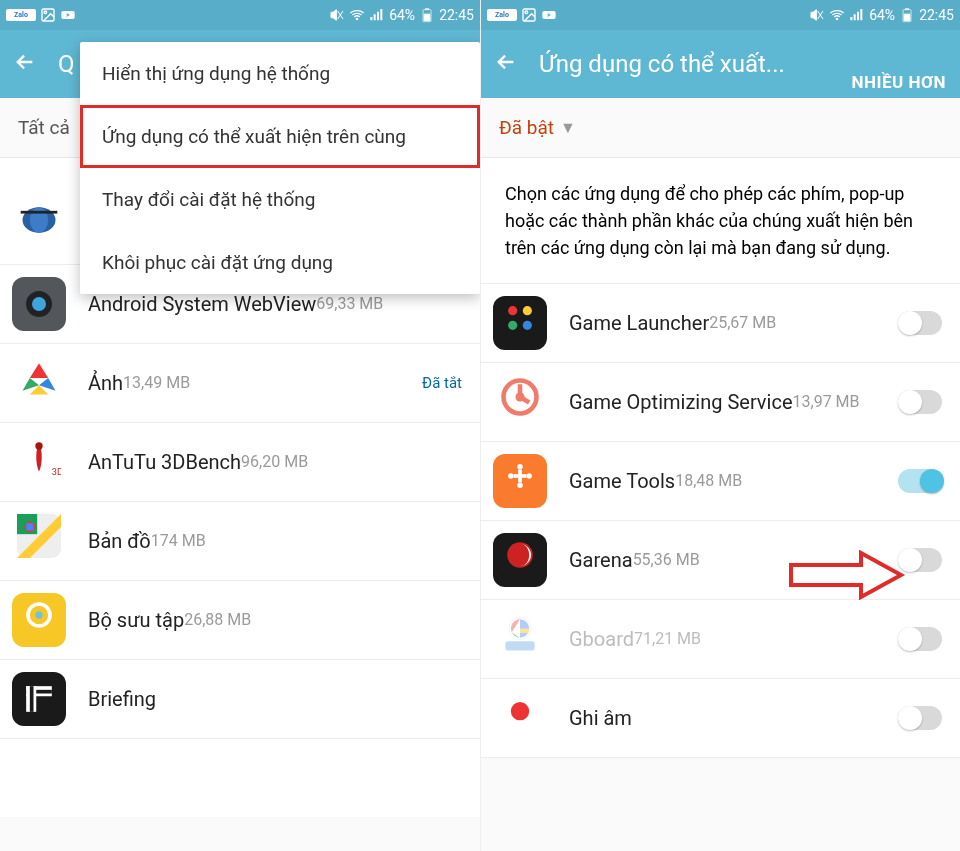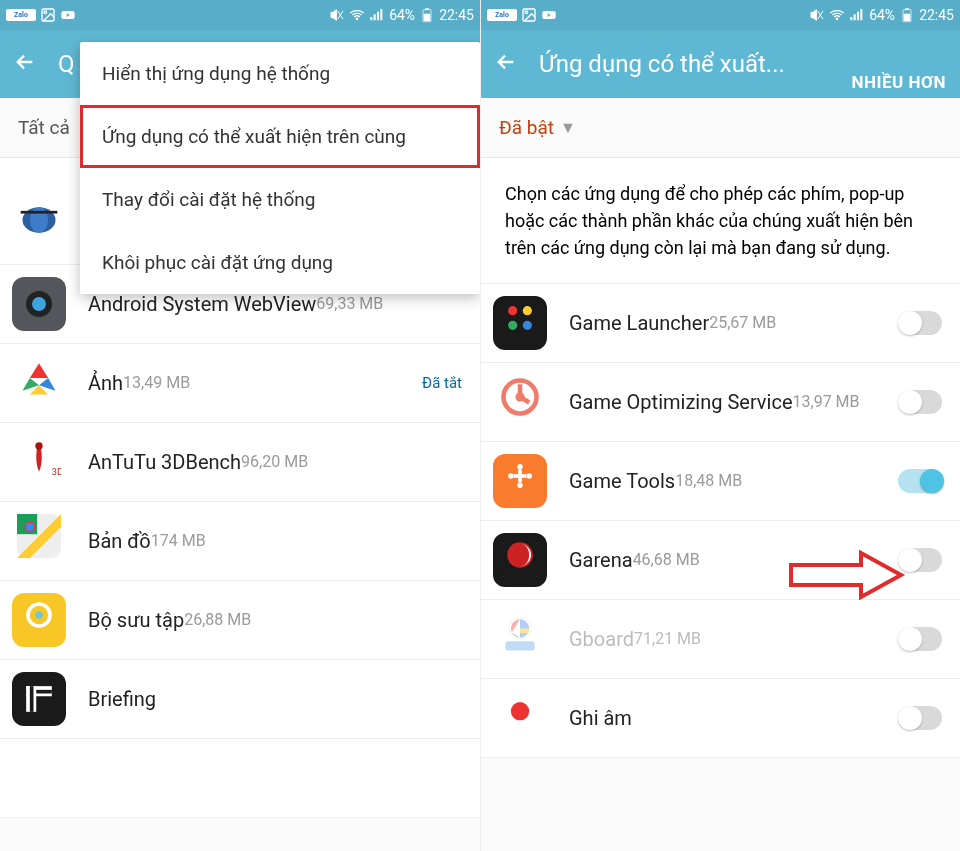--- a/index.html
+++ b/index.html
@@ -351,21 +351,21 @@
       <div class="row">
         <div class="ico ico-garena">
             <svg viewBox="0 0 48 48">
               <rect width="48" height="48" rx="12" fill="#1a1a1a"></rect>
               <circle cx="24" cy="24" r="14" fill="#c22"></circle>
               <path d="M24 12a12 12 0 010 24c6 0 10-5 10-12s-4-12-10-12z" fill="#fff"></path>
             </svg>
           </div>
         <div class="meta">
           <span class="name">Garena</span>
-          <span class="size">46,68 MB</span>
+          <span class="size">55,36 MB</span>
         </div>
         <div class="toggle">
             <div class="knob"></div>
           </div>
       </div>
       <div class="row gboard-dis">
         <div class="ico">
             <svg viewBox="0 0 48 48">
               <rect width="48" height="48" rx="10" fill="#fff"></rect>
               <circle cx="24" cy="18" r="12" fill="#fff" stroke="#ddd"></circle>

